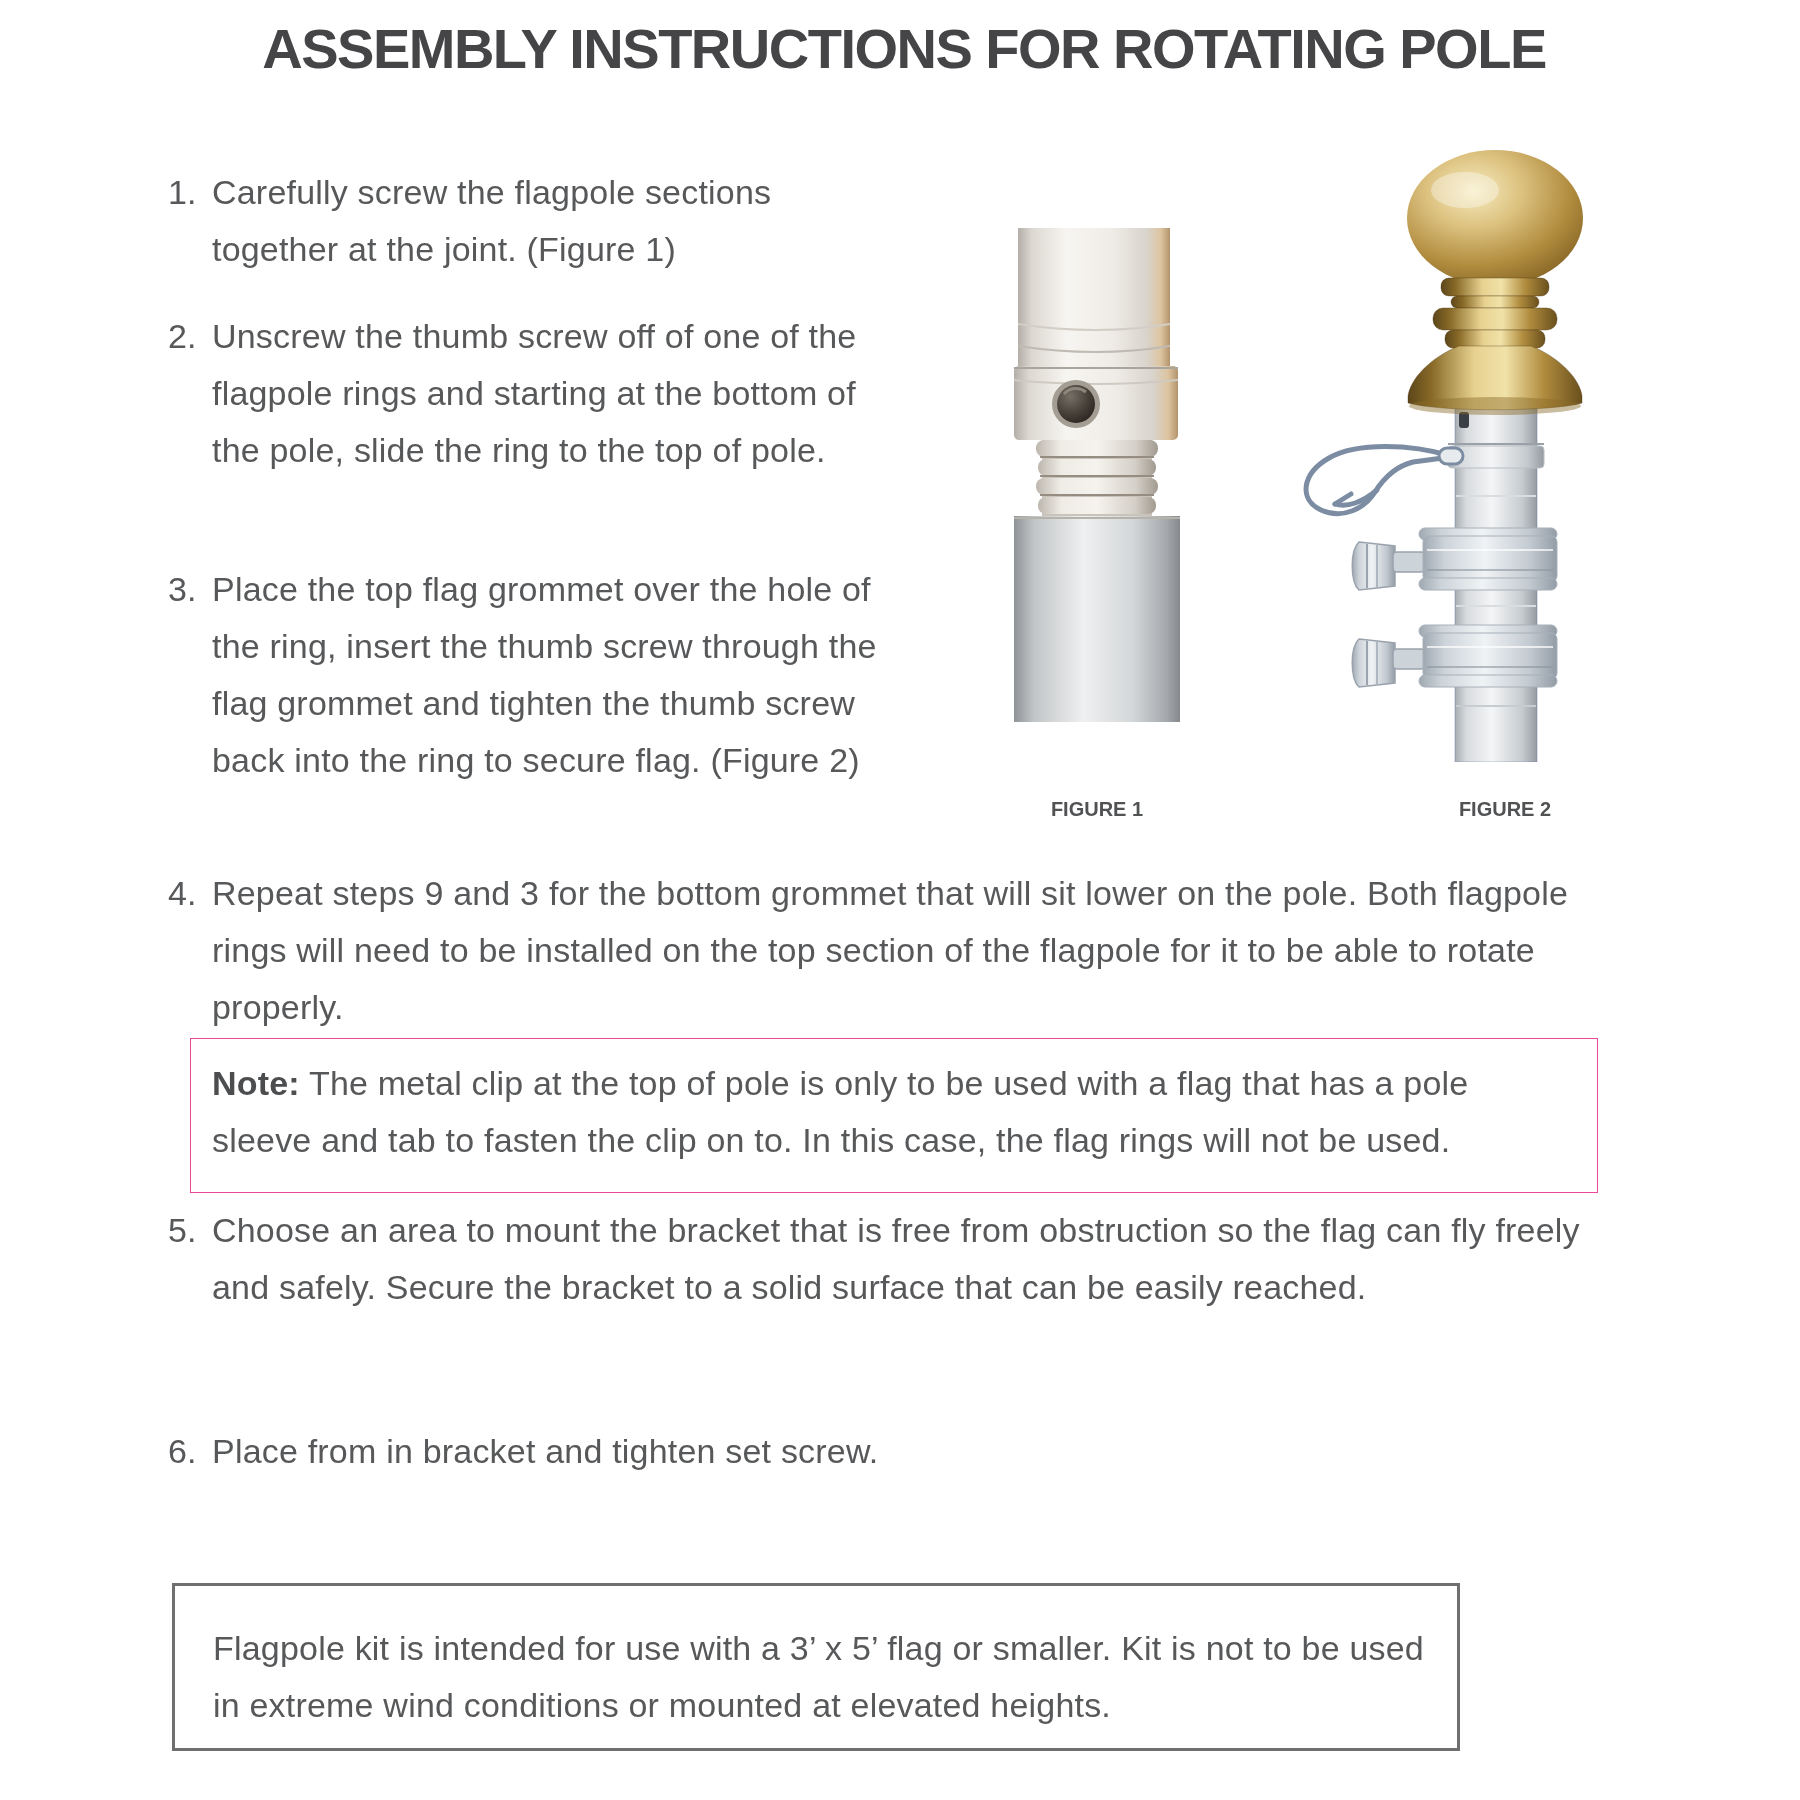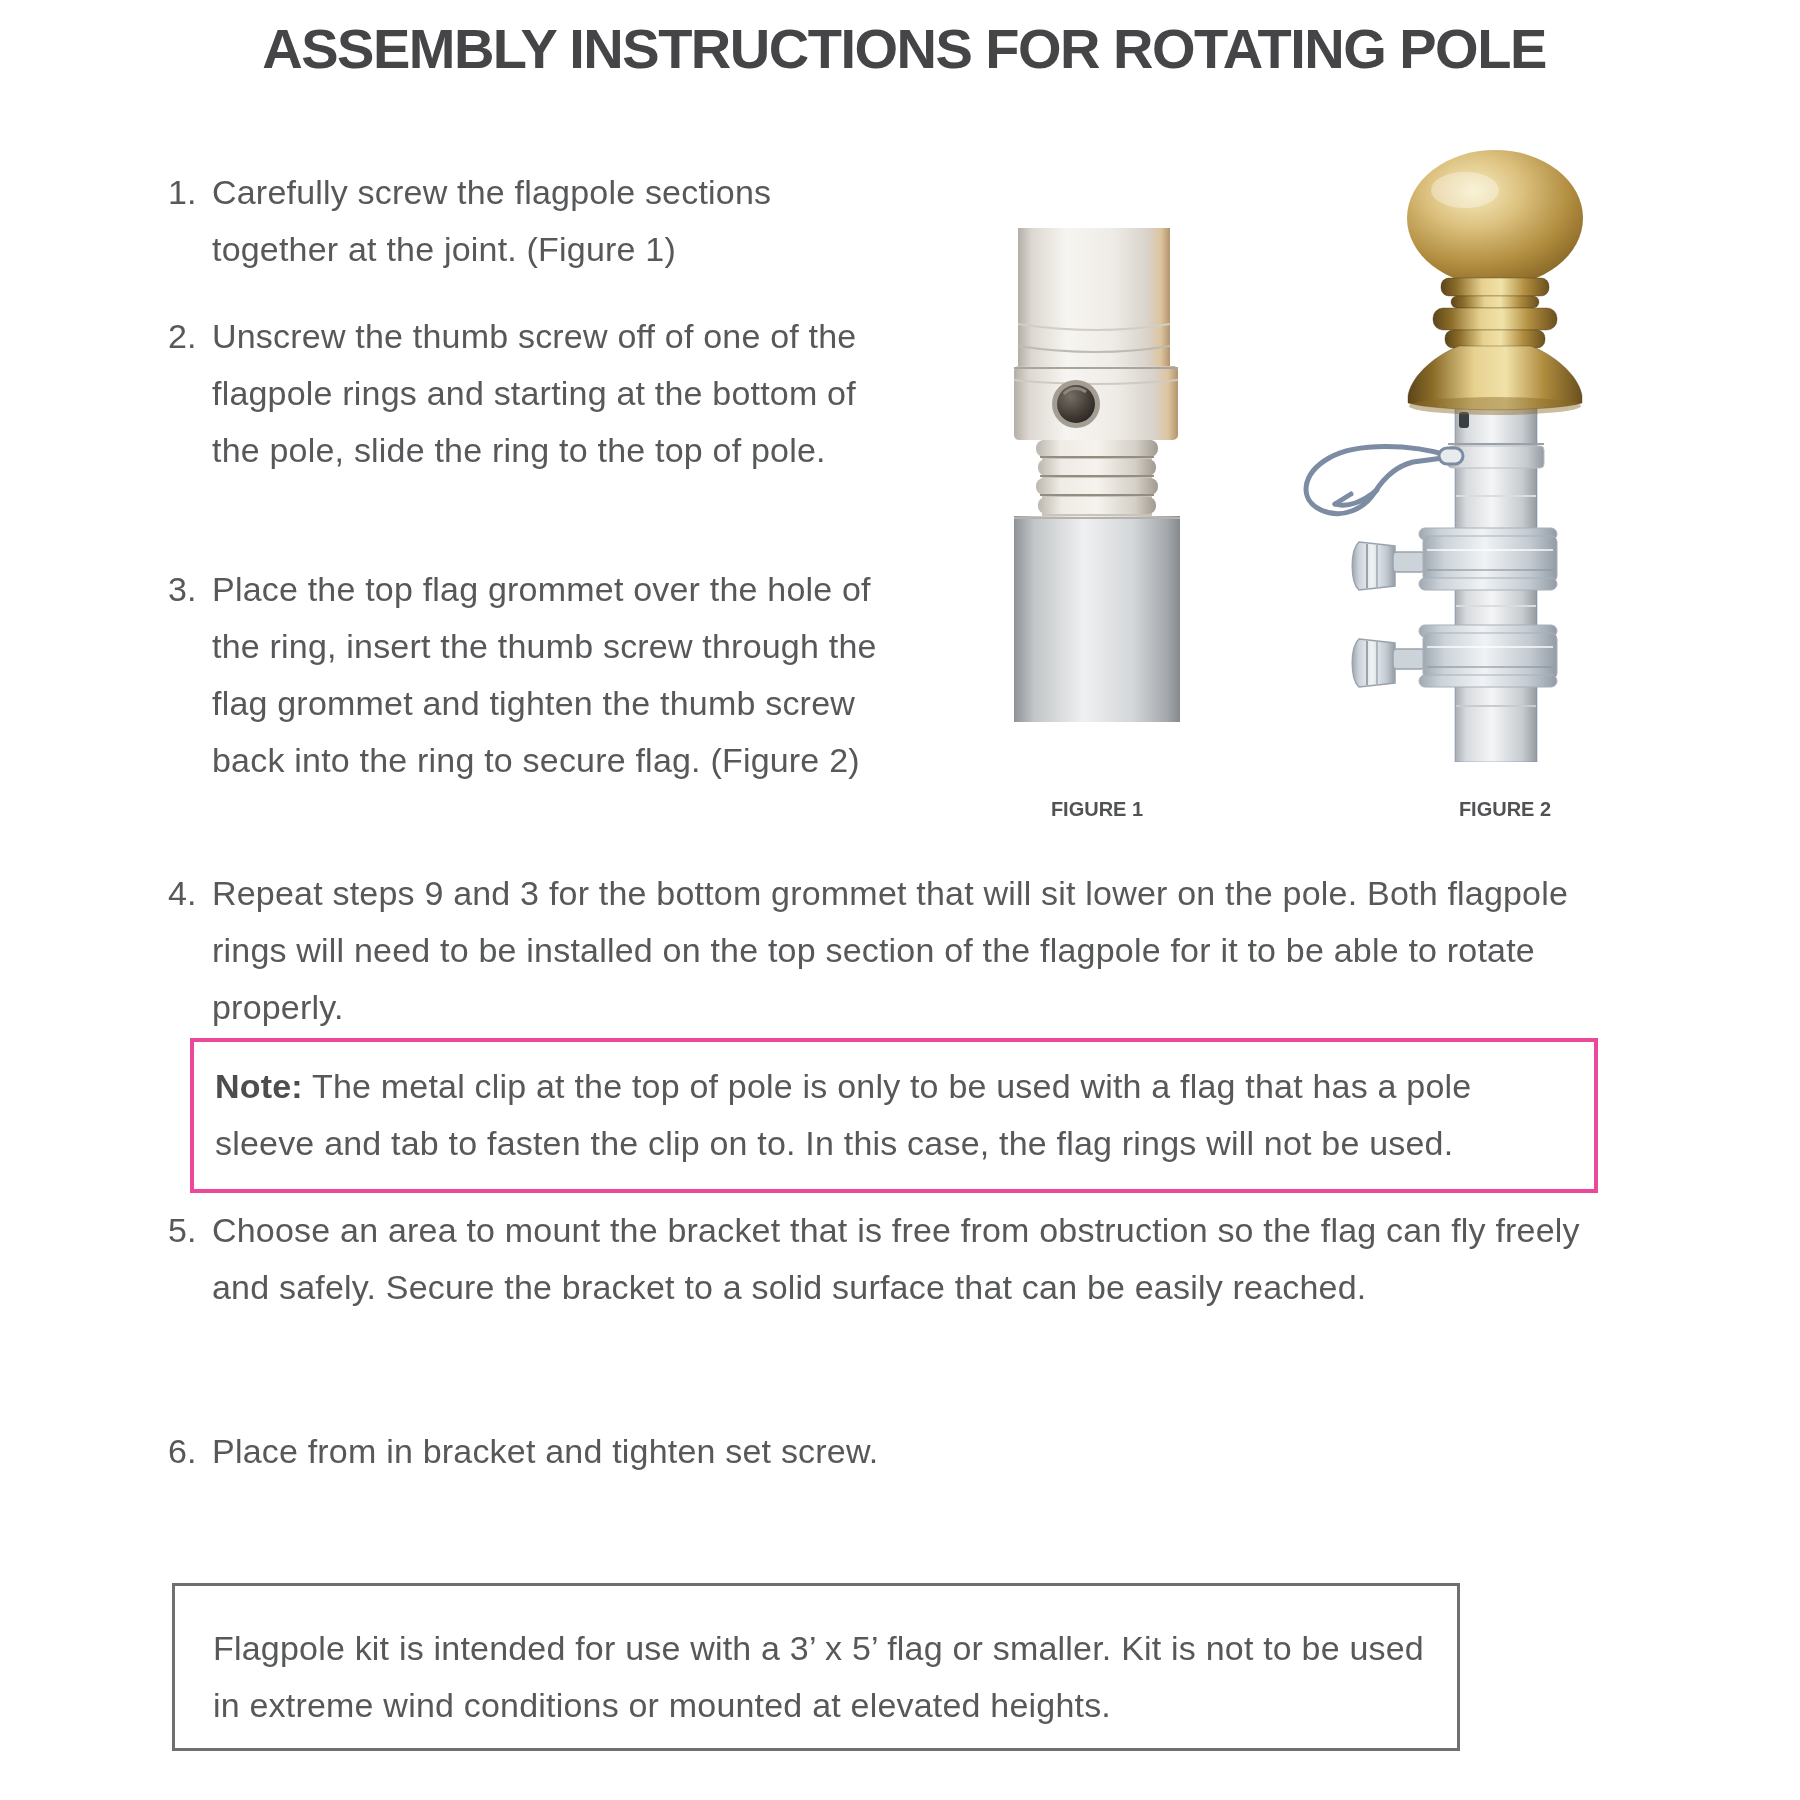--- a/index.html
+++ b/index.html
@@ -26,21 +26,21 @@
   .step4, .step5, .step6 { width: 1444px; }  
   .step1 { top: 164px; }
   .step2 { top: 308px; }
   .step3 { top: 561px; }
   .step4 { top: 865px; }
   .step5 { top: 1202px; }
   .step6 { top: 1423px; }
   .note-box {
     position: absolute; left: 190px; top: 1038px;
     width: 1408px; height: 155px; box-sizing: border-box;
-    border: 4px solid #ec4899;
+    border: 1px solid #ec4899;
     padding: 16px 20px 0 21px;
     font-size: 34px; line-height: 57px; letter-spacing: 0.2px;
     color: #57585a;
   }
   .note-box b { font-weight: bold; color: #4c4d4f; }
   .warning-box {
     position: absolute; left: 172px; top: 1583px;
     width: 1288px; height: 168px; box-sizing: border-box;
     border: 3px solid #6f6f6f;
     padding: 34px 28px 0 38px;

